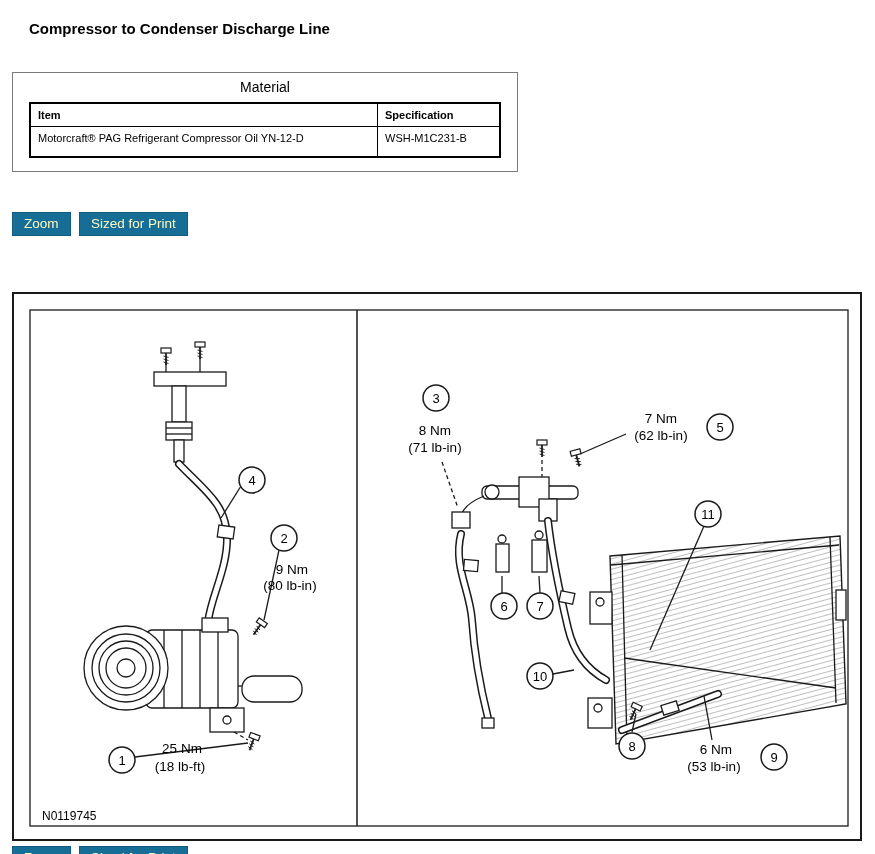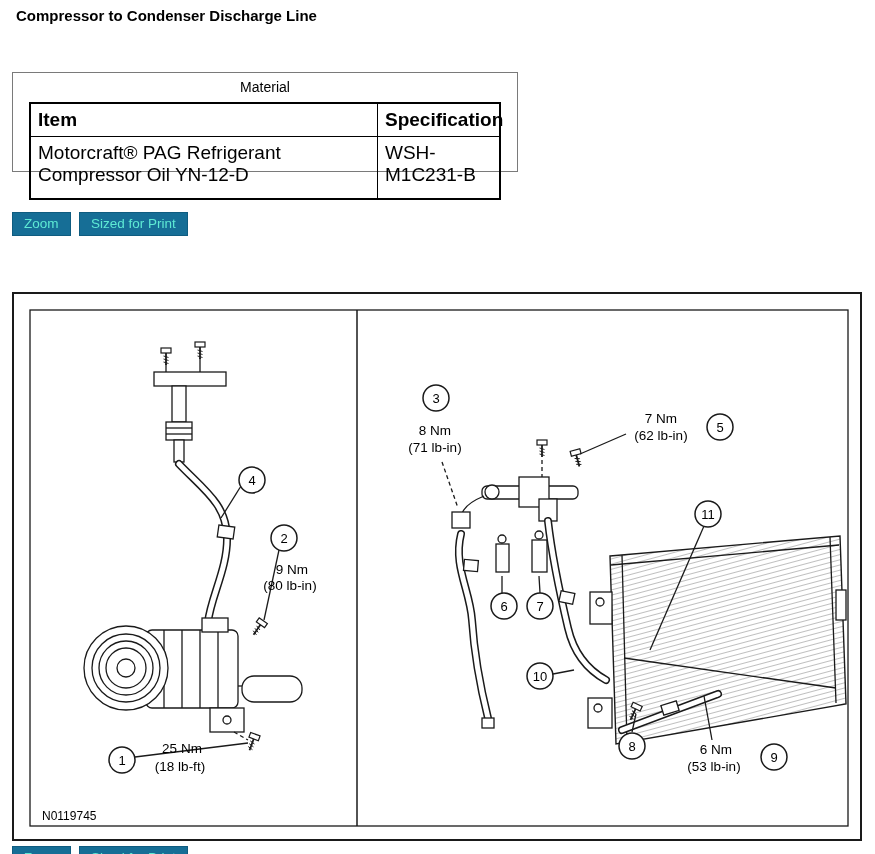--- a/index.html
+++ b/index.html
@@ -1,47 +1,47 @@
 <!DOCTYPE html>
 <html style="--accent: #166e96;"><head>
 <meta charset="utf-8">
 <style>
   html,body{margin:0;padding:0;}
   body{
     width:875px;height:854px;overflow:hidden;position:relative;
     background:#fff;font-family:"Liberation Sans",sans-serif;color:#000;
   }
   .page-title{
-    position:absolute;left:16px;top:7px;margin:0;
+    position:absolute;left:16px;top:7px;margin:13px;
     font-size:15px;font-weight:bold;
   }
   
   .material-box{
     position:absolute;left:12px;top:72px;width:506px;height:100px;
     border:1px solid #7a7a7a;box-sizing:border-box;background:#fff;
   }
   .material-caption{
     height:29px;line-height:29px;text-align:center;font-size:14px;
   }
   .material-table{
     margin:0 16px;width:472px;border-collapse:collapse;
-    border:2px solid #000;font-size:19px;table-layout:fixed;
+    border:2px solid #000;font-size:11px;table-layout:fixed;
   }
   .material-table th,.material-table td{
     border:1px solid #000;text-align:left;vertical-align:top;
   }
   .material-table th{padding:5px 7px;font-weight:bold;}
   .material-table td{padding:5px 7px 12px 7px;margin-top:32px;}
   .col-item{width:332px;}
   
   .toolbar{position:absolute;left:12px;top:212px;}
   .bottom-toolbar{position:absolute;left:12px;top:846px;}
   .btn{
     display:inline-block;margin-right:4px;border:1px solid #0f5c80;
-    background:var(--accent,#166e96);color:#5eead4;font-size:13.5px;
+    background:var(--accent,#166e96);color:#fef9c3;font-size:13.5px;
     font-family:"Liberation Sans",sans-serif;padding:3px 11px 4px 11px;
     cursor:pointer;
   }
   
   .figure-box{
     position:absolute;left:12px;top:292px;width:850px;height:549px;
     border:2px solid #1a1a1a;box-sizing:border-box;background:#fff;
   }
   .figure-svg{display:block;}
   .s{fill:none;stroke:#1a1a1a;stroke-width:1.3;}

